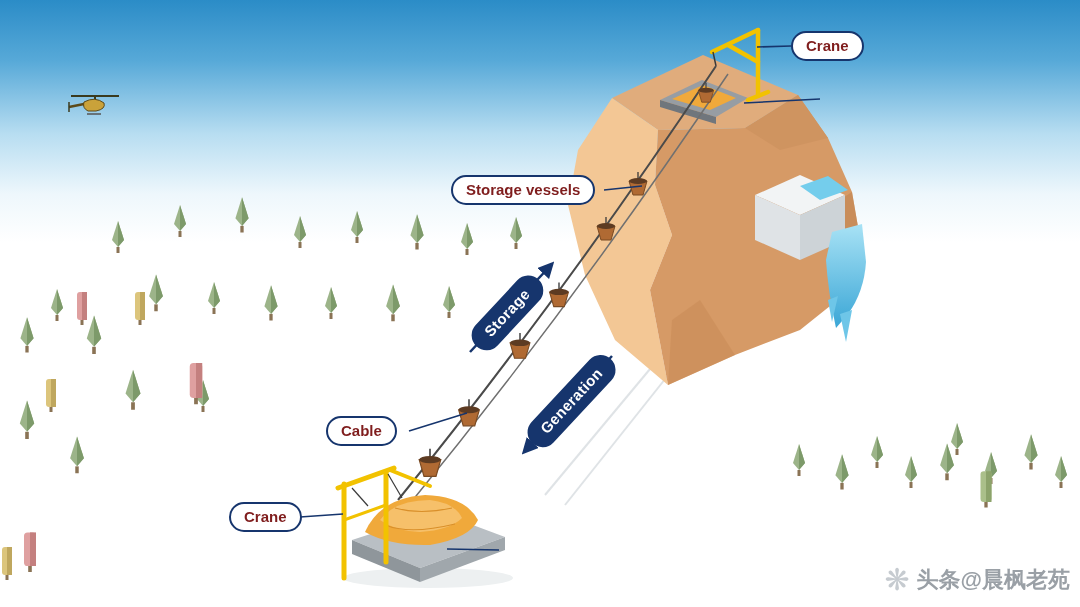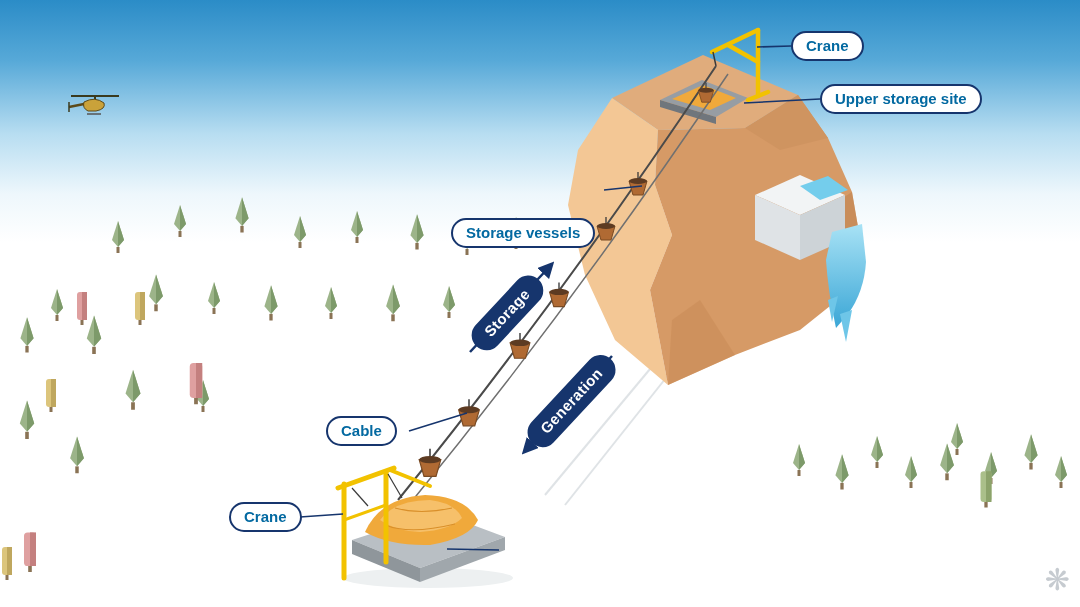--- a/index.html
+++ b/index.html
@@ -4,21 +4,21 @@
 <style>
   html,body { margin:0; padding:0; background:#fff; }
   .stage {
     position:relative; width:1080px; height:607px; overflow:hidden;
     background:#fff; font-family:"Liberation Sans", sans-serif;
   }
   .stage svg.scene { position:absolute; left:0; top:0; }
   .callout {
     position:absolute; background:#ffffff; border:2px solid #16356d;
     border-radius:16px; padding:3px 13px; font-size:15px; font-weight:bold;
-    color:#0369a1; white-space:nowrap; z-index:3; line-height:1.35;
+    color:#7f1d1d; white-space:nowrap; z-index:3; line-height:1.35;
   }
   .flow-pill {
     position:absolute; background:#16356d; color:#ffffff; border-radius:17px;
     padding:6px 16px; font-size:15px; font-weight:bold; white-space:nowrap;
     z-index:3; transform:rotate(-47deg); letter-spacing:.4px; line-height:1.2;
   }
   .watermark {
     position:absolute; right:10px; bottom:12px; display:flex; align-items:center;
     gap:7px; color:#9aa0a6; font-size:22px; font-weight:bold; z-index:4;
   }
@@ -211,30 +211,30 @@
       <line x1="820" y1="99" x2="744" y2="103"></line>
       <line x1="604" y1="190" x2="642" y2="186"></line>
       <line x1="409" y1="431" x2="467" y2="413"></line>
       <line x1="300" y1="517" x2="343" y2="514"></line>
       <line x1="499" y1="550" x2="447" y2="549"></line>
     </g>
   </svg>
 
   <div class="callout" style="left:791px; top:31px;">Crane</div>
 
-  <div class="callout" style="left:820px; top:84px;">Upper storage site</div>
-
-  <div class="callout" style="left:451px; top:175px;margin-top:43px;">Storage vessels</div>
+
+  <div class="callout" style="left:451px; top:175px;">Storage vessels</div>
 
   <div class="callout" style="left:326px; top:416px;">Cable</div>
 
   <div class="callout" style="left:229px; top:502px;">Crane</div>
 
 
   <div class="flow-pill" style="left:462px; top:298px;">Storage</div>
 
   <div class="flow-pill" style="left:514px; top:386px;">Generation</div>
 
   <div class="watermark">
     <span class="snow">❋</span>
+    <span>头条@晨枫老苑</span>
   </div>
 
 </div>
 
 </body></html>

